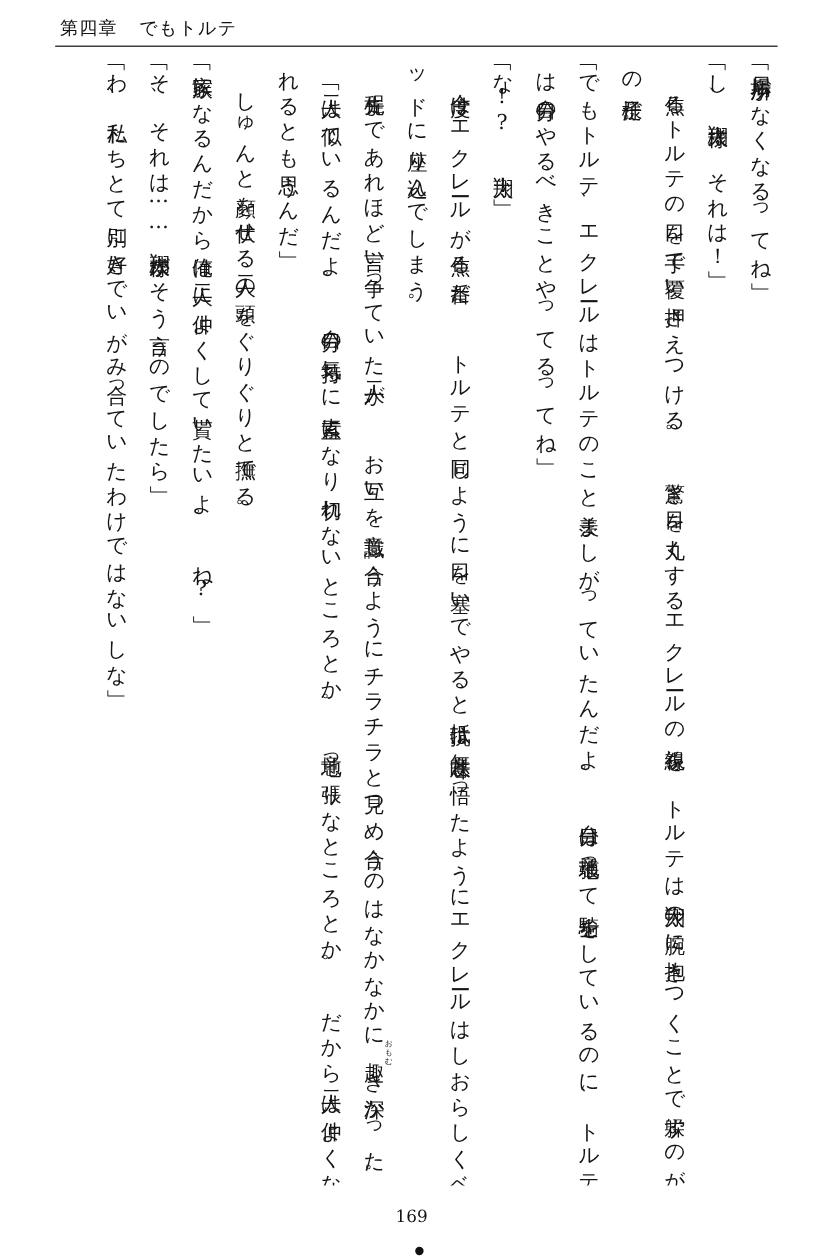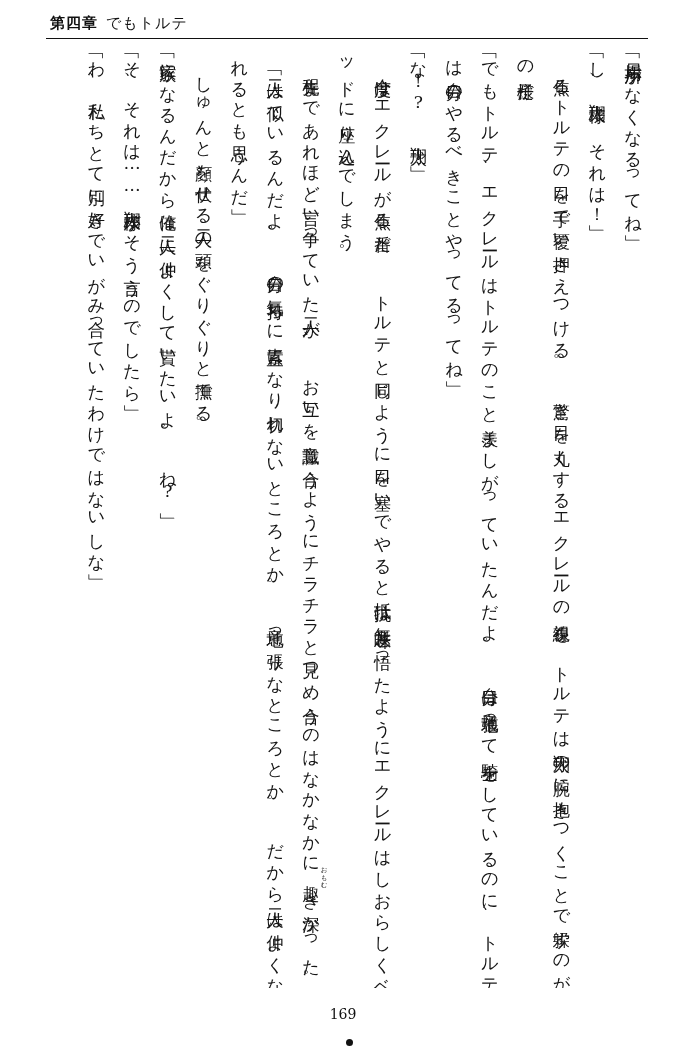--- a/index.html
+++ b/index.html
@@ -28,21 +28,21 @@
   .header {
     position: absolute;
     top: 14px;
     left: 50px;
     font-size: 15px;
     letter-spacing: 1px;
     color: #111;
     white-space: nowrap;
     font-family: "DejaVu Serif", "Liberation Serif", serif;
   }
-  .header .chapter-num { margin-right: 8px; font-weight: bold; }
+  .header .chapter-num { margin-right: 18px; }
 
   .rule {
     position: absolute;
     top: 38px;
     left: 46px;
     width: 602px;
     height: 1px;
     background: #111;
   }
 

